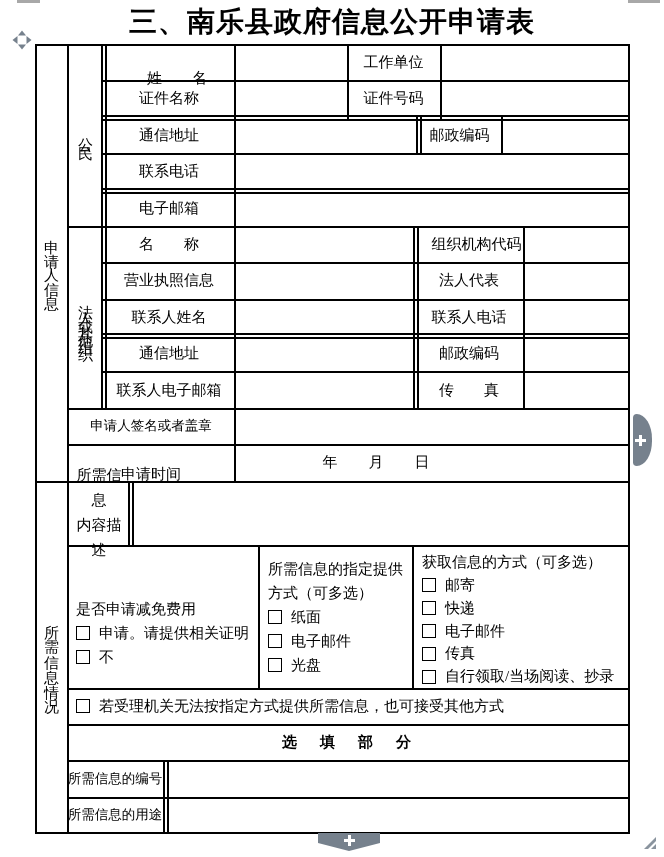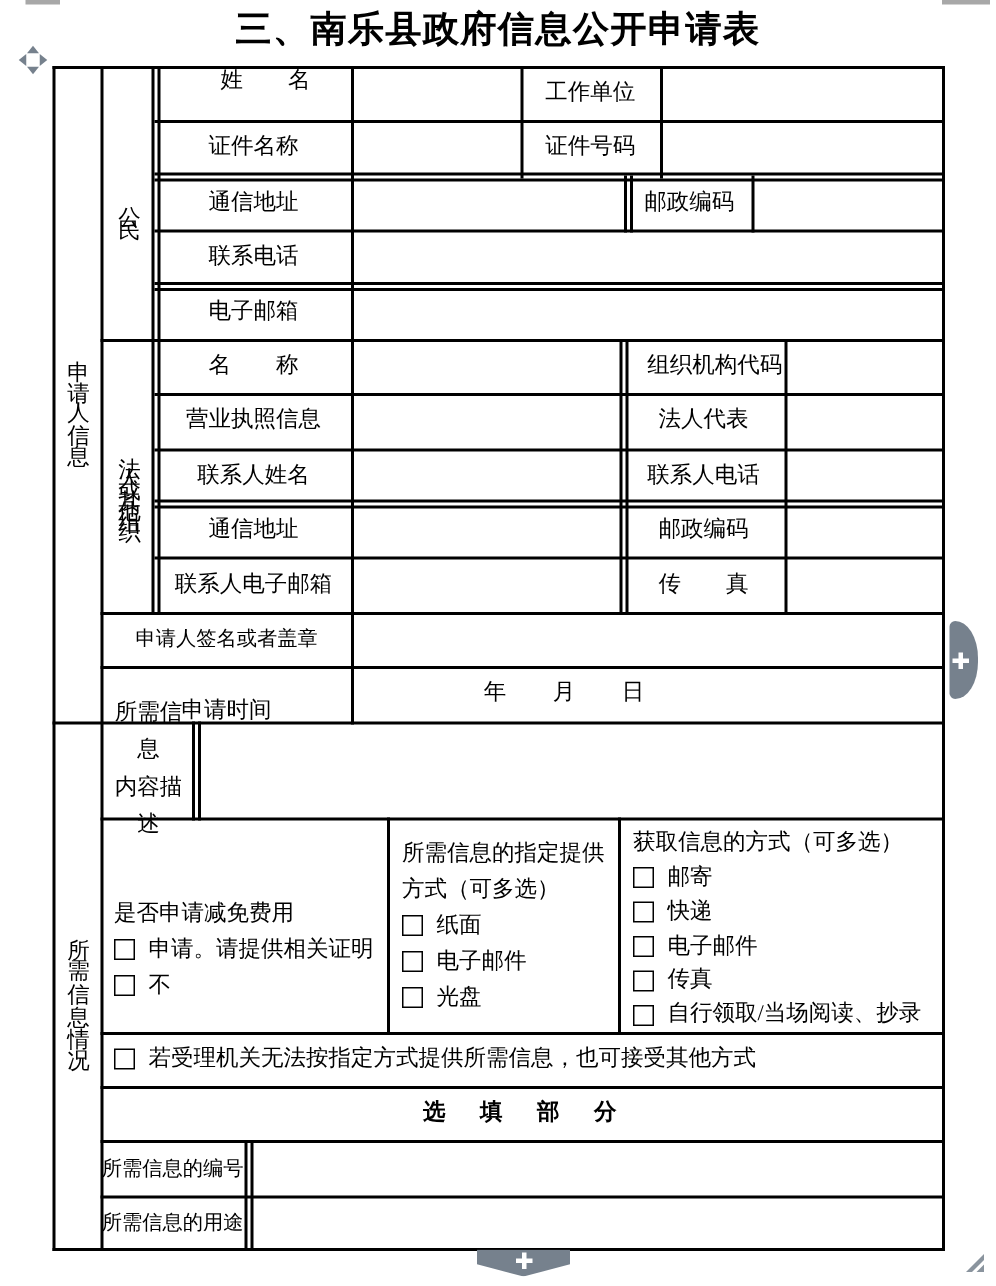--- a/index.html
+++ b/index.html
@@ -5,21 +5,21 @@
   html,body{margin:0;padding:0;}
   body{
     width:664px;height:857px;background:#fff;color:#000;
     font-family:"Liberation Serif","DejaVu Serif",serif;
     position:relative;overflow:hidden;
   }
   .page{position:relative;width:664px;height:857px;background:#fff;}
   .title{
     position:absolute;top:3px;left:0;width:664px;text-align:center;
     font-family:"Liberation Sans","DejaVu Sans",sans-serif;
-    font-weight:bold;font-size:24px;letter-spacing:1px;
+    font-weight:bold;font-size:28px;letter-spacing:1px;
   }
   .grid{position:absolute;left:0;top:0;}
   .cell{
     position:absolute;display:flex;align-items:center;justify-content:center;
     font-size:15px;line-height:1.25;text-align:center;box-sizing:border-box;
   }
   .left{justify-content:flex-start;text-align:left;}
   .sm{font-size:13.5px;}
   .bold{font-weight:bold;}
   .vtext{
@@ -129,21 +129,21 @@
       <rect x="67" y="724" width="563" height="2"></rect>
       <rect x="67" y="760" width="563" height="2"></rect>
       <rect x="67" y="797" width="563" height="2"></rect>
     </g>
   </svg>
 
   <div class="cell vtext ls-a" style="left:35px;top:44px;width:32px;height:437px;">申请人信息</div>
   <div class="cell vtext ls-b" style="left:67px;top:44px;width:36px;height:182px;">公民</div>
   <div class="cell vtext ls-c" style="left:67px;top:226px;width:36px;height:182px;">法人或其他组织</div>
 
-  <div class="cell" style="left:103px;top:36px;width:148px;height:36px;">姓　　名</div>
+  <div class="cell" style="left:103px;top:60px;width:148px;height:36px;">姓　　名</div>
   <div class="cell" style="left:235px;top:44px;width:112px;height:36px;"></div>
   <div class="cell" style="left:347px;top:44px;width:93px;height:36px;">工作单位</div>
   <div class="cell" style="left:440px;top:44px;width:190px;height:36px;"></div>
 
   <div class="cell" style="left:103px;top:80px;width:132px;height:37px;">证件名称</div>
   <div class="cell" style="left:235px;top:80px;width:112px;height:37px;"></div>
   <div class="cell" style="left:347px;top:80px;width:93px;height:37px;">证件号码</div>
   <div class="cell" style="left:440px;top:80px;width:190px;height:37px;"></div>
 
   <div class="cell" style="left:103px;top:117px;width:132px;height:36px;">通信地址</div>

